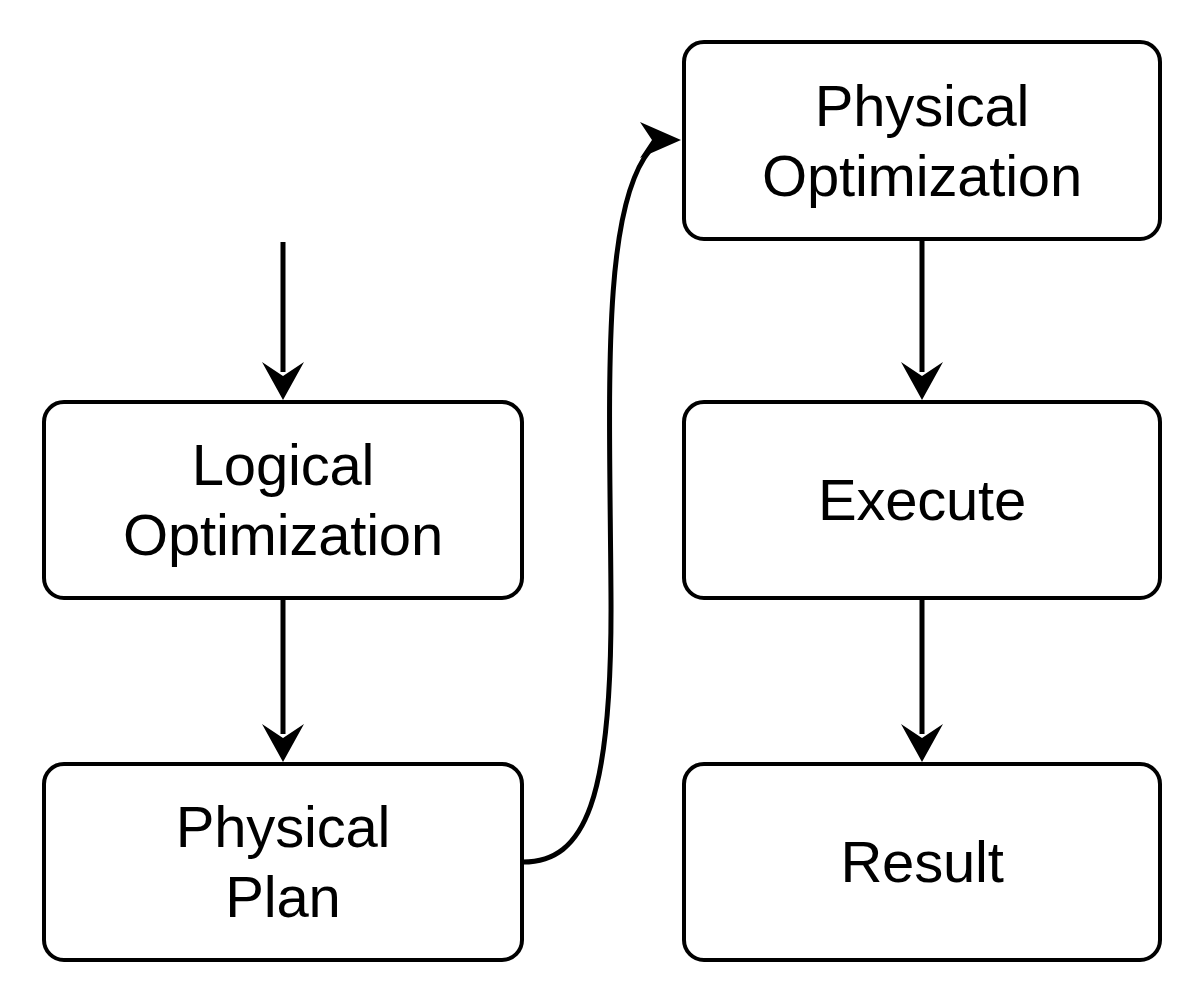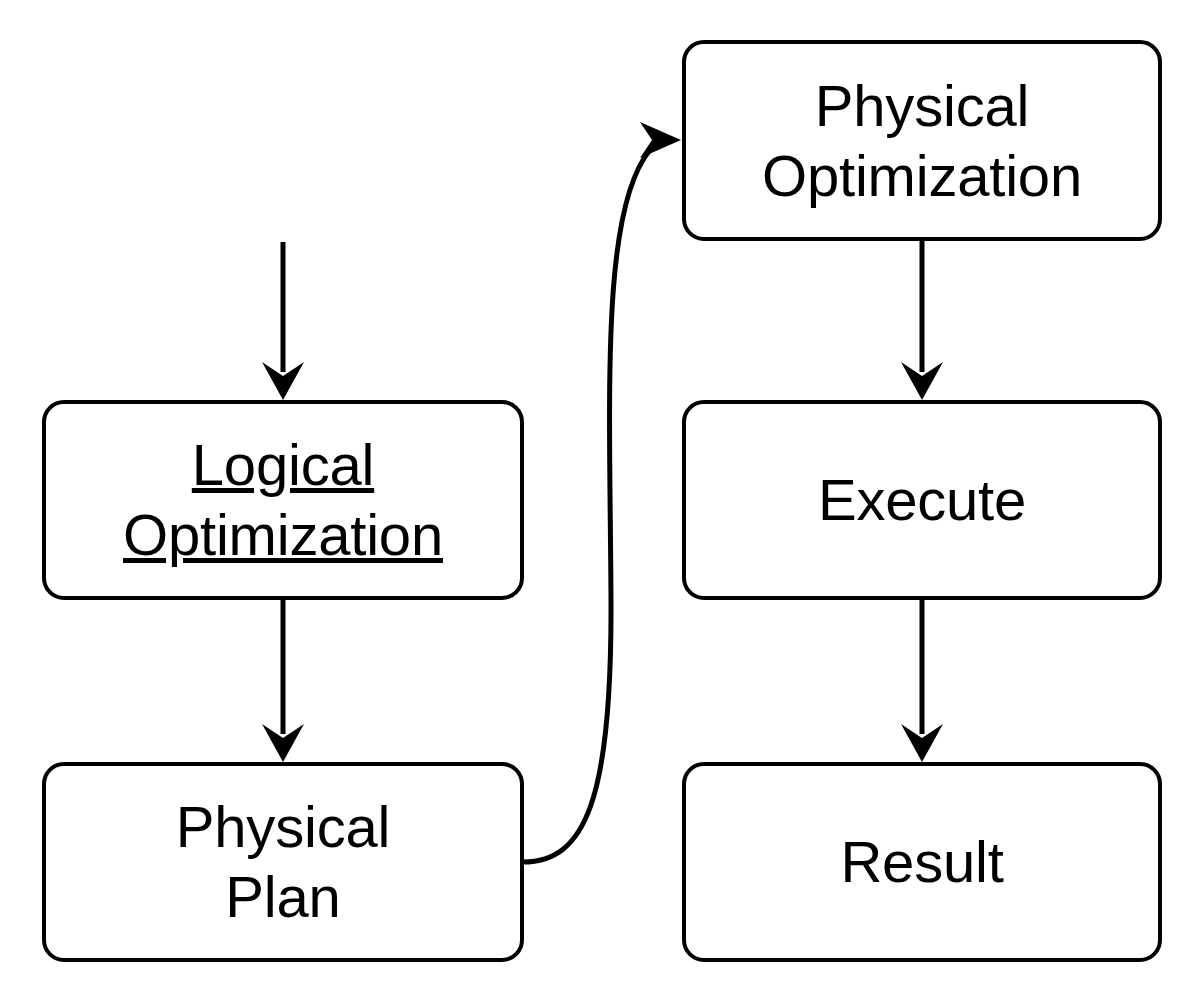--- a/index.html
+++ b/index.html
@@ -75,21 +75,21 @@
     </g>
 
     <g>
       <line x1="922" y1="600" x2="922" y2="734" stroke="#000000" stroke-width="5"></line>
       <path d="M 901,724 L 922,762 L 943,724 L 922,738 Z" fill="#000000"></path>
     </g>
 
   </svg>
 
 
-  <div class="node-box" style="left:42px; top:400px; width:482px; height:200px;text-decoration:underline;">
+  <div class="node-box" style="left:42px; top:400px; width:482px; height:200px;">
     <span class="node-label">Logical
 Optimization</span>
   </div>
 
   <div class="node-box" style="left:42px; top:762px; width:482px; height:200px;">
     <span class="node-label">Physical
 Plan</span>
   </div>
 
   <div class="node-box" style="left:682px; top:40px; width:480px; height:201px;">

